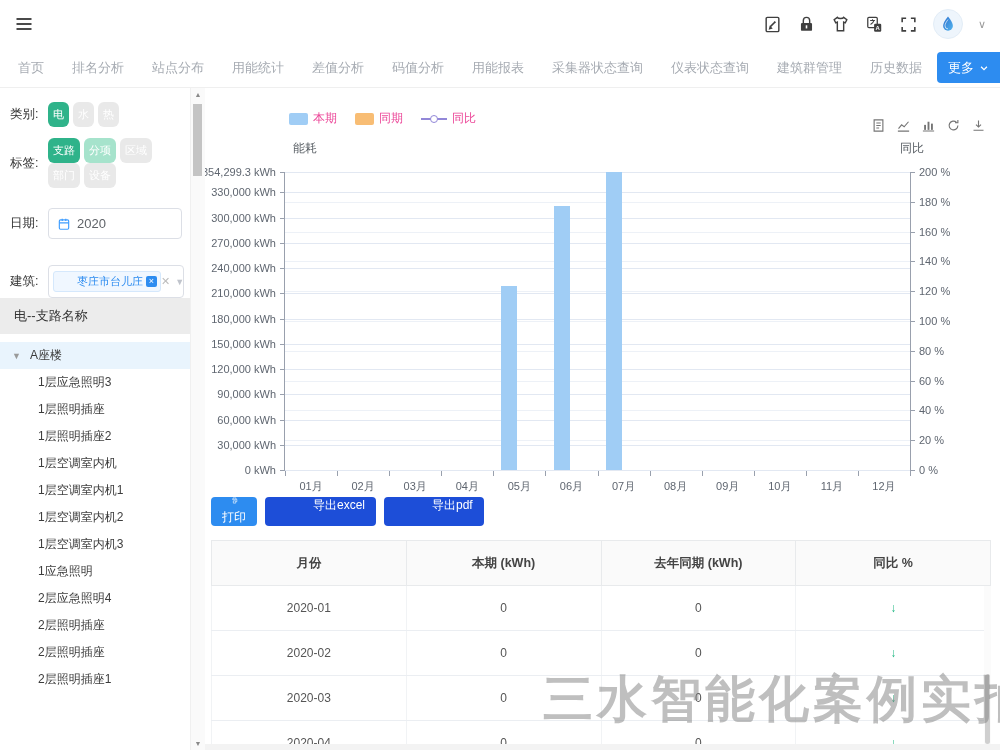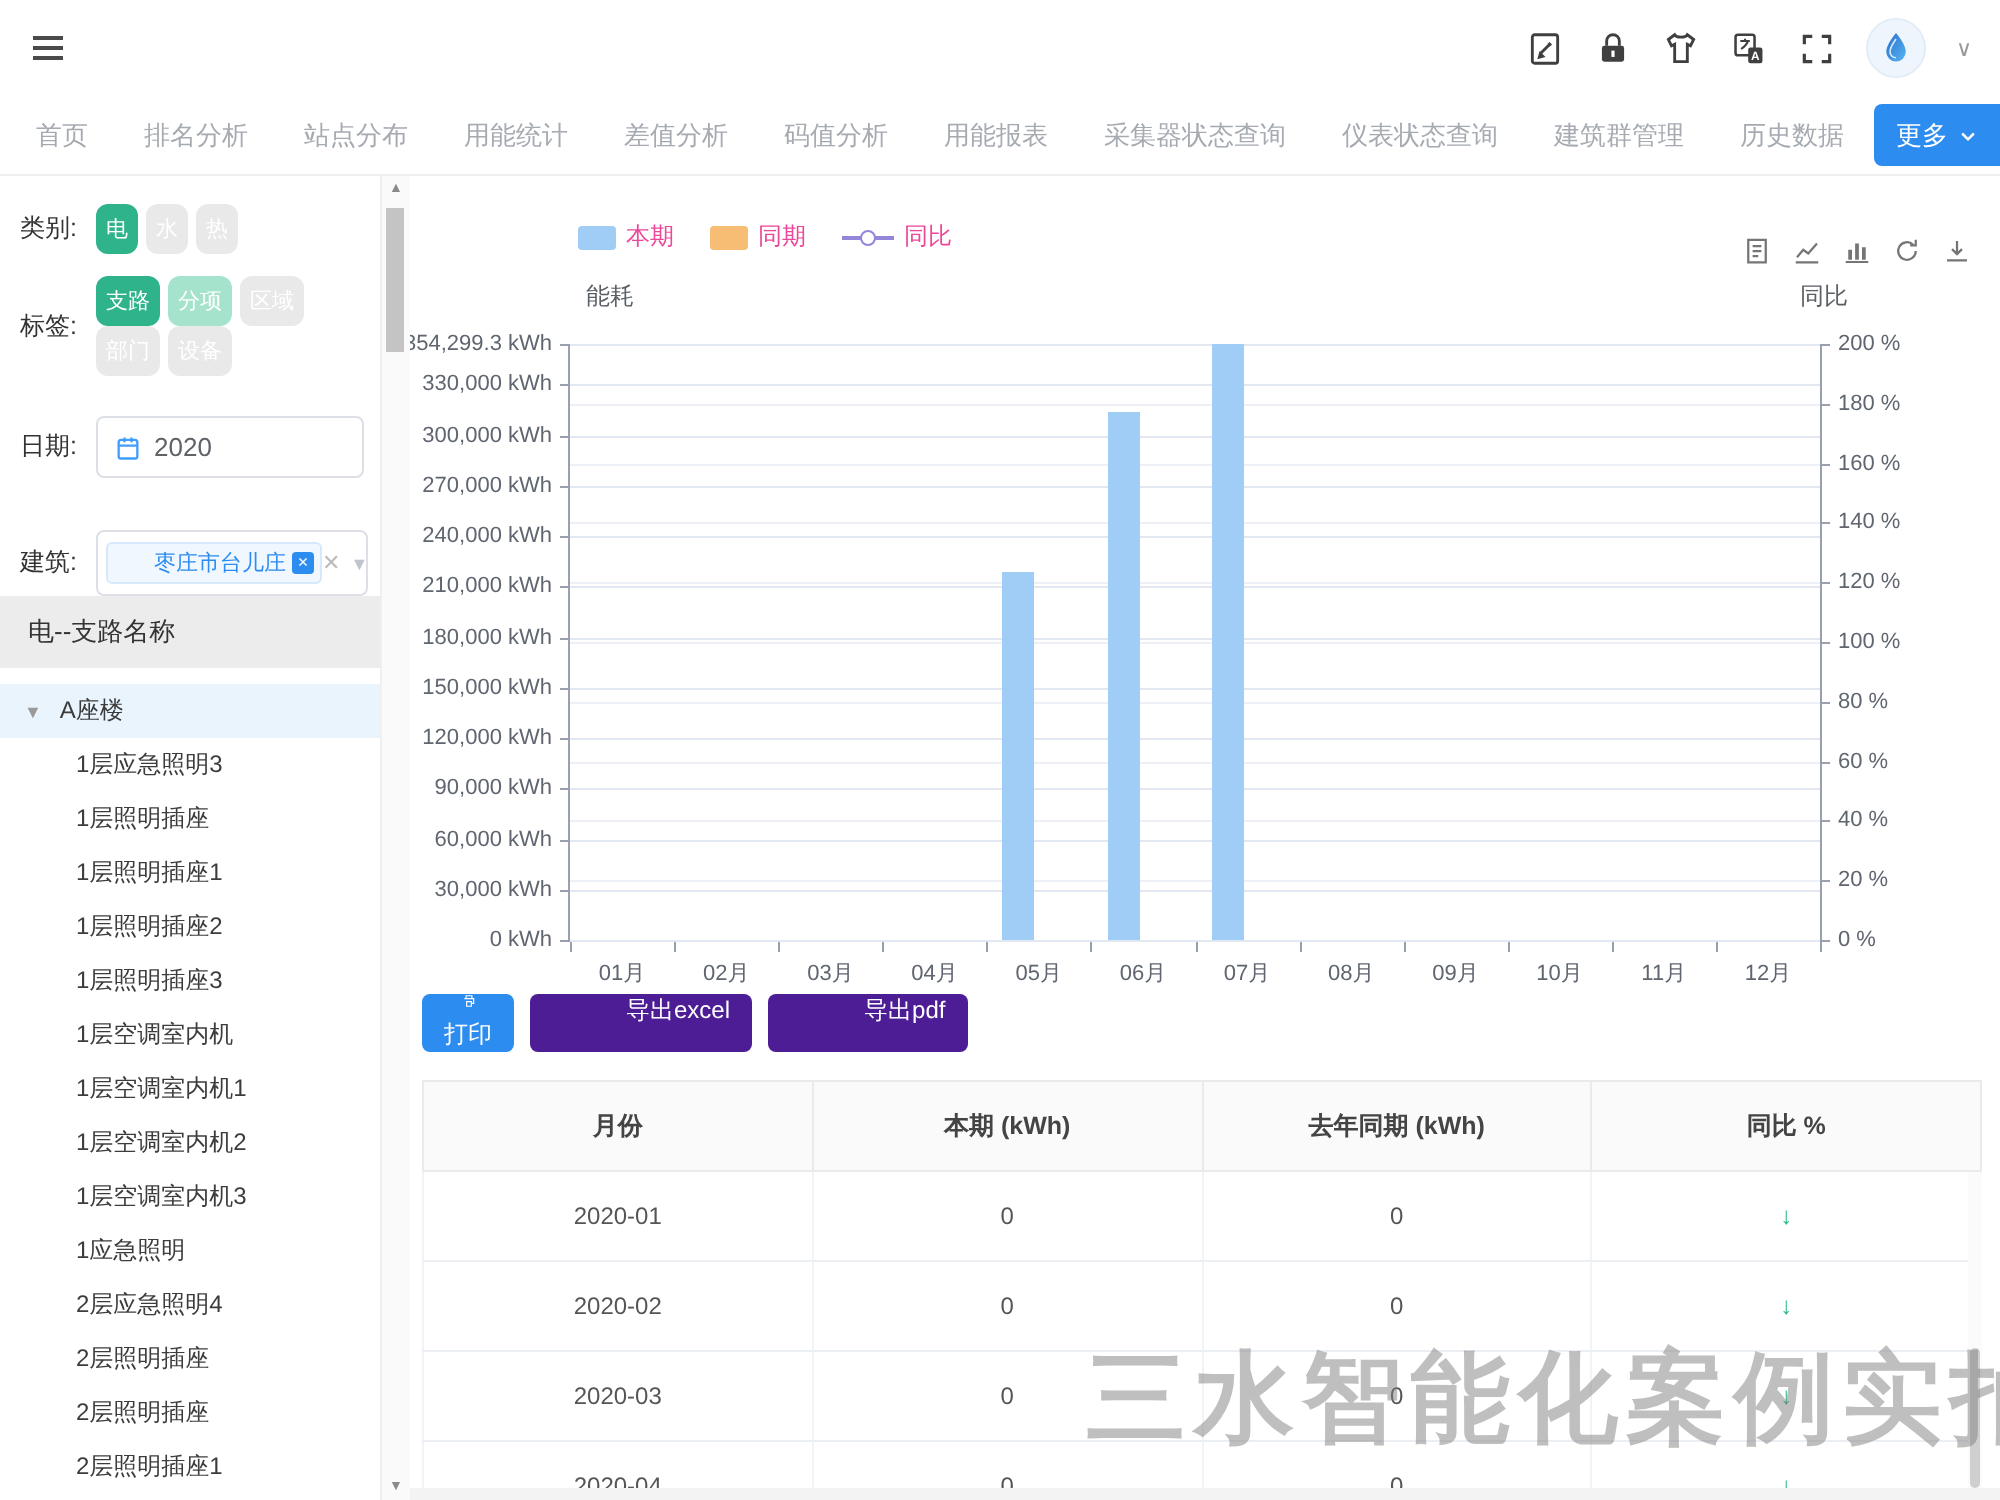--- a/index.html
+++ b/index.html
@@ -79,21 +79,21 @@
   .ylab-l{position:absolute;right:calc(100% + 9px);transform:translateY(-50%);font-size:11px;color:#5f6670;white-space:nowrap;}
   .ylab-r{position:absolute;left:calc(100% + 9px);transform:translateY(-50%);font-size:11px;color:#5f6670;white-space:nowrap;}
   .tk-l{position:absolute;left:-5px;width:5px;height:1px;background:#99a0ad;}
   .tk-r{position:absolute;right:-5px;width:5px;height:1px;background:#99a0ad;}
   .tk-x{position:absolute;bottom:-6px;width:1px;height:5px;background:#99a0ad;}
   .xlab{position:absolute;top:calc(100% + 9px);transform:translateX(-50%);font-size:11px;color:#5f6670;white-space:nowrap;}
 
   .btnRow{position:absolute;top:409px;left:6px;display:flex;gap:8px;}
   .abtn{background:#2d8cf0;color:#fff;border:none;border-radius:4px;height:29px;padding:0 11px;font-size:12px;
         display:flex;align-items:center;gap:5px;cursor:pointer;font-family:inherit;flex-direction:column;}
-  .abtn.light{background:#4c1d95;padding-left:48px;}
+  .abtn.light{background:#1d4ed8;padding-left:48px;}
 
   .tableWrap{position:absolute;top:452px;left:6px;width:780px;height:210px;overflow:hidden;}
   .tableWrap table{border-collapse:collapse;width:780px;table-layout:fixed;}
   .tableWrap th{background:#fafafa;font-size:12.5px;color:#444;font-weight:bold;height:45px;border:1px solid #e8eaec;box-sizing:border-box;}
   .tableWrap td{height:45px;text-align:center;font-size:12px;color:#555;border-bottom:1px solid #ebeef2;border-right:1px solid #f1f3f5;box-sizing:border-box;background:#fff;}
   .tableWrap td:first-child{border-left:1px solid #f1f3f5;}
   td.down{color:#23b884;}
   .tbl-scroll{position:absolute;right:0;top:46px;bottom:0;width:7px;background:#fbfbfb;}
   .tbl-thumb{position:absolute;right:1px;bottom:6px;width:5px;height:70px;background:#cfcfcf;border-radius:3px;}
 
@@ -231,23 +231,21 @@
         </div>
       </div>
       <div class="tree-header">电--支路名称</div>
       <div class="tree">
           <div class="tree-row tree-root">
             <span class="caret">▼</span>
             <span>A座楼</span>
           </div>
           <div class="tree-row tree-item">1层应急照明3</div>
           <div class="tree-row tree-item">1层照明插座</div>
-          <div class="tree-row tree-item">1层照明插座1</div>
           <div class="tree-row tree-item">1层照明插座2</div>
-          <div class="tree-row tree-item">1层照明插座3</div>
           <div class="tree-row tree-item">1层空调室内机</div>
           <div class="tree-row tree-item">1层空调室内机1</div>
           <div class="tree-row tree-item">1层空调室内机2</div>
           <div class="tree-row tree-item">1层空调室内机3</div>
           <div class="tree-row tree-item">1应急照明</div>
           <div class="tree-row tree-item">2层应急照明4</div>
           <div class="tree-row tree-item">2层照明插座</div>
           <div class="tree-row tree-item">2层照明插座</div>
           <div class="tree-row tree-item">2层照明插座1</div>
         </div>

